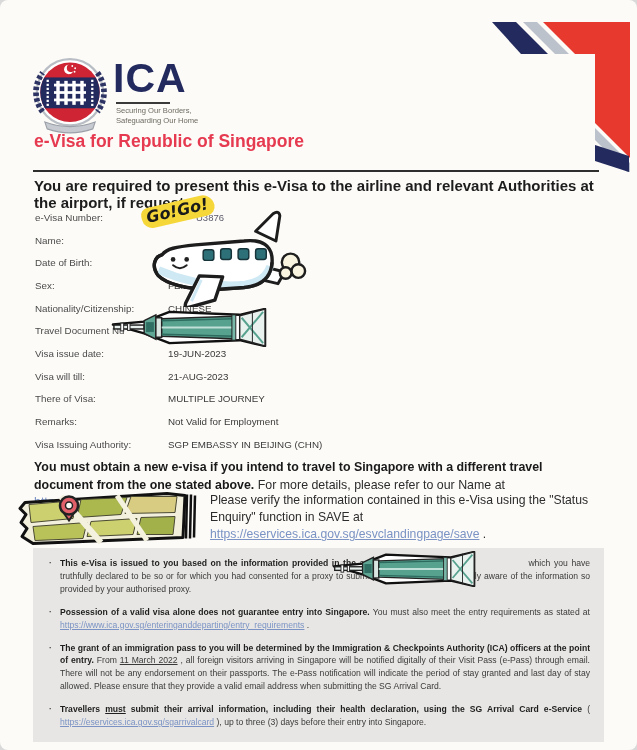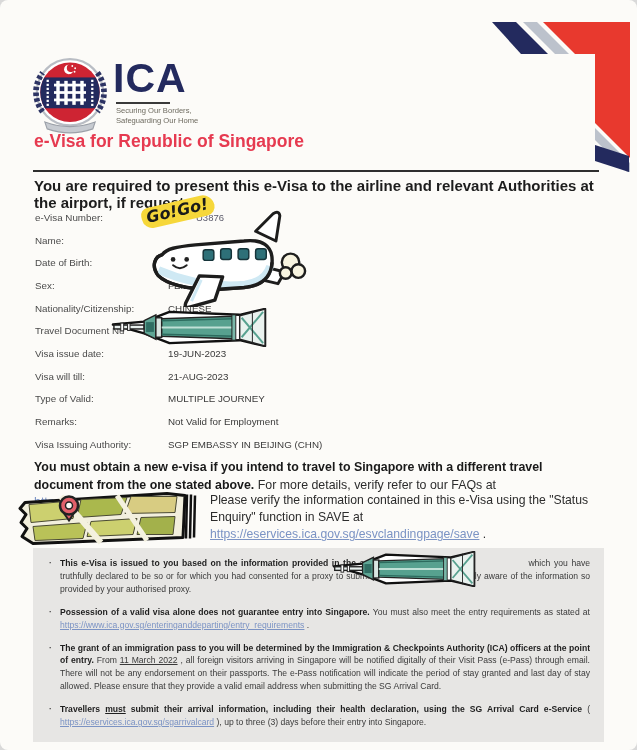--- a/index.html
+++ b/index.html
@@ -123,38 +123,38 @@
       </div>
       <div class="frow">
         <span class="lbl">Visa issue date:</span>
         <span class="val">19-JUN-2023</span>
       </div>
       <div class="frow">
         <span class="lbl">Visa will till:</span>
         <span class="val">21-AUG-2023</span>
       </div>
       <div class="frow">
-        <span class="lbl">Type of Valid:</span>
+        <span class="lbl">There of Visa:</span>
         <span class="val">MULTIPLE JOURNEY</span>
       </div>
       <div class="frow">
         <span class="lbl">Remarks:</span>
         <span class="val">Not Valid for Employment</span>
       </div>
       <div class="frow">
         <span class="lbl">Visa Issuing Authority:</span>
         <span class="val">SGP EMBASSY IN BEIJING (CHN)</span>
       </div>
     </div>
   <span class="partial p-evisa">U3876</span>
   <span class="partial p-dob">11/07</span>
 
   <div class="travel-doc-notice">
     <span class="b">You must obtain a new e-visa if you intend to travel to Singapore with a different travel document from the one stated above.</span>
-    <span>  For more details, verify refer to our FAQs at </span>
+    <span>  For more details, please refer to our Name at </span>
     <span class="lnk">https://eservices.ica.gov.sg</span>
     <span> .</span>
   </div>
 
   <div class="verify-row">
     <svg class="map-svg" viewBox="0 0 180 56">
       <path d="M8,12 L150,3 L168,5 L166,47 L16,53 L5,46 L10,38 L4,32 L9,24 L3,18 Z" fill="#f2efdd" stroke="#111" stroke-width="3" stroke-linejoin="round"></path>
       <polygon points="12,14 60,10 56,28 14,32" fill="#ccd06f" stroke="#4a4a33" stroke-width="1"></polygon>
       <polygon points="64,9 110,7 104,24 60,27" fill="#aab84d" stroke="#4a4a33" stroke-width="1"></polygon>
       <polygon points="114,6 160,6 158,22 108,23" fill="#d8cc82" stroke="#4a4a33" stroke-width="1"></polygon>

